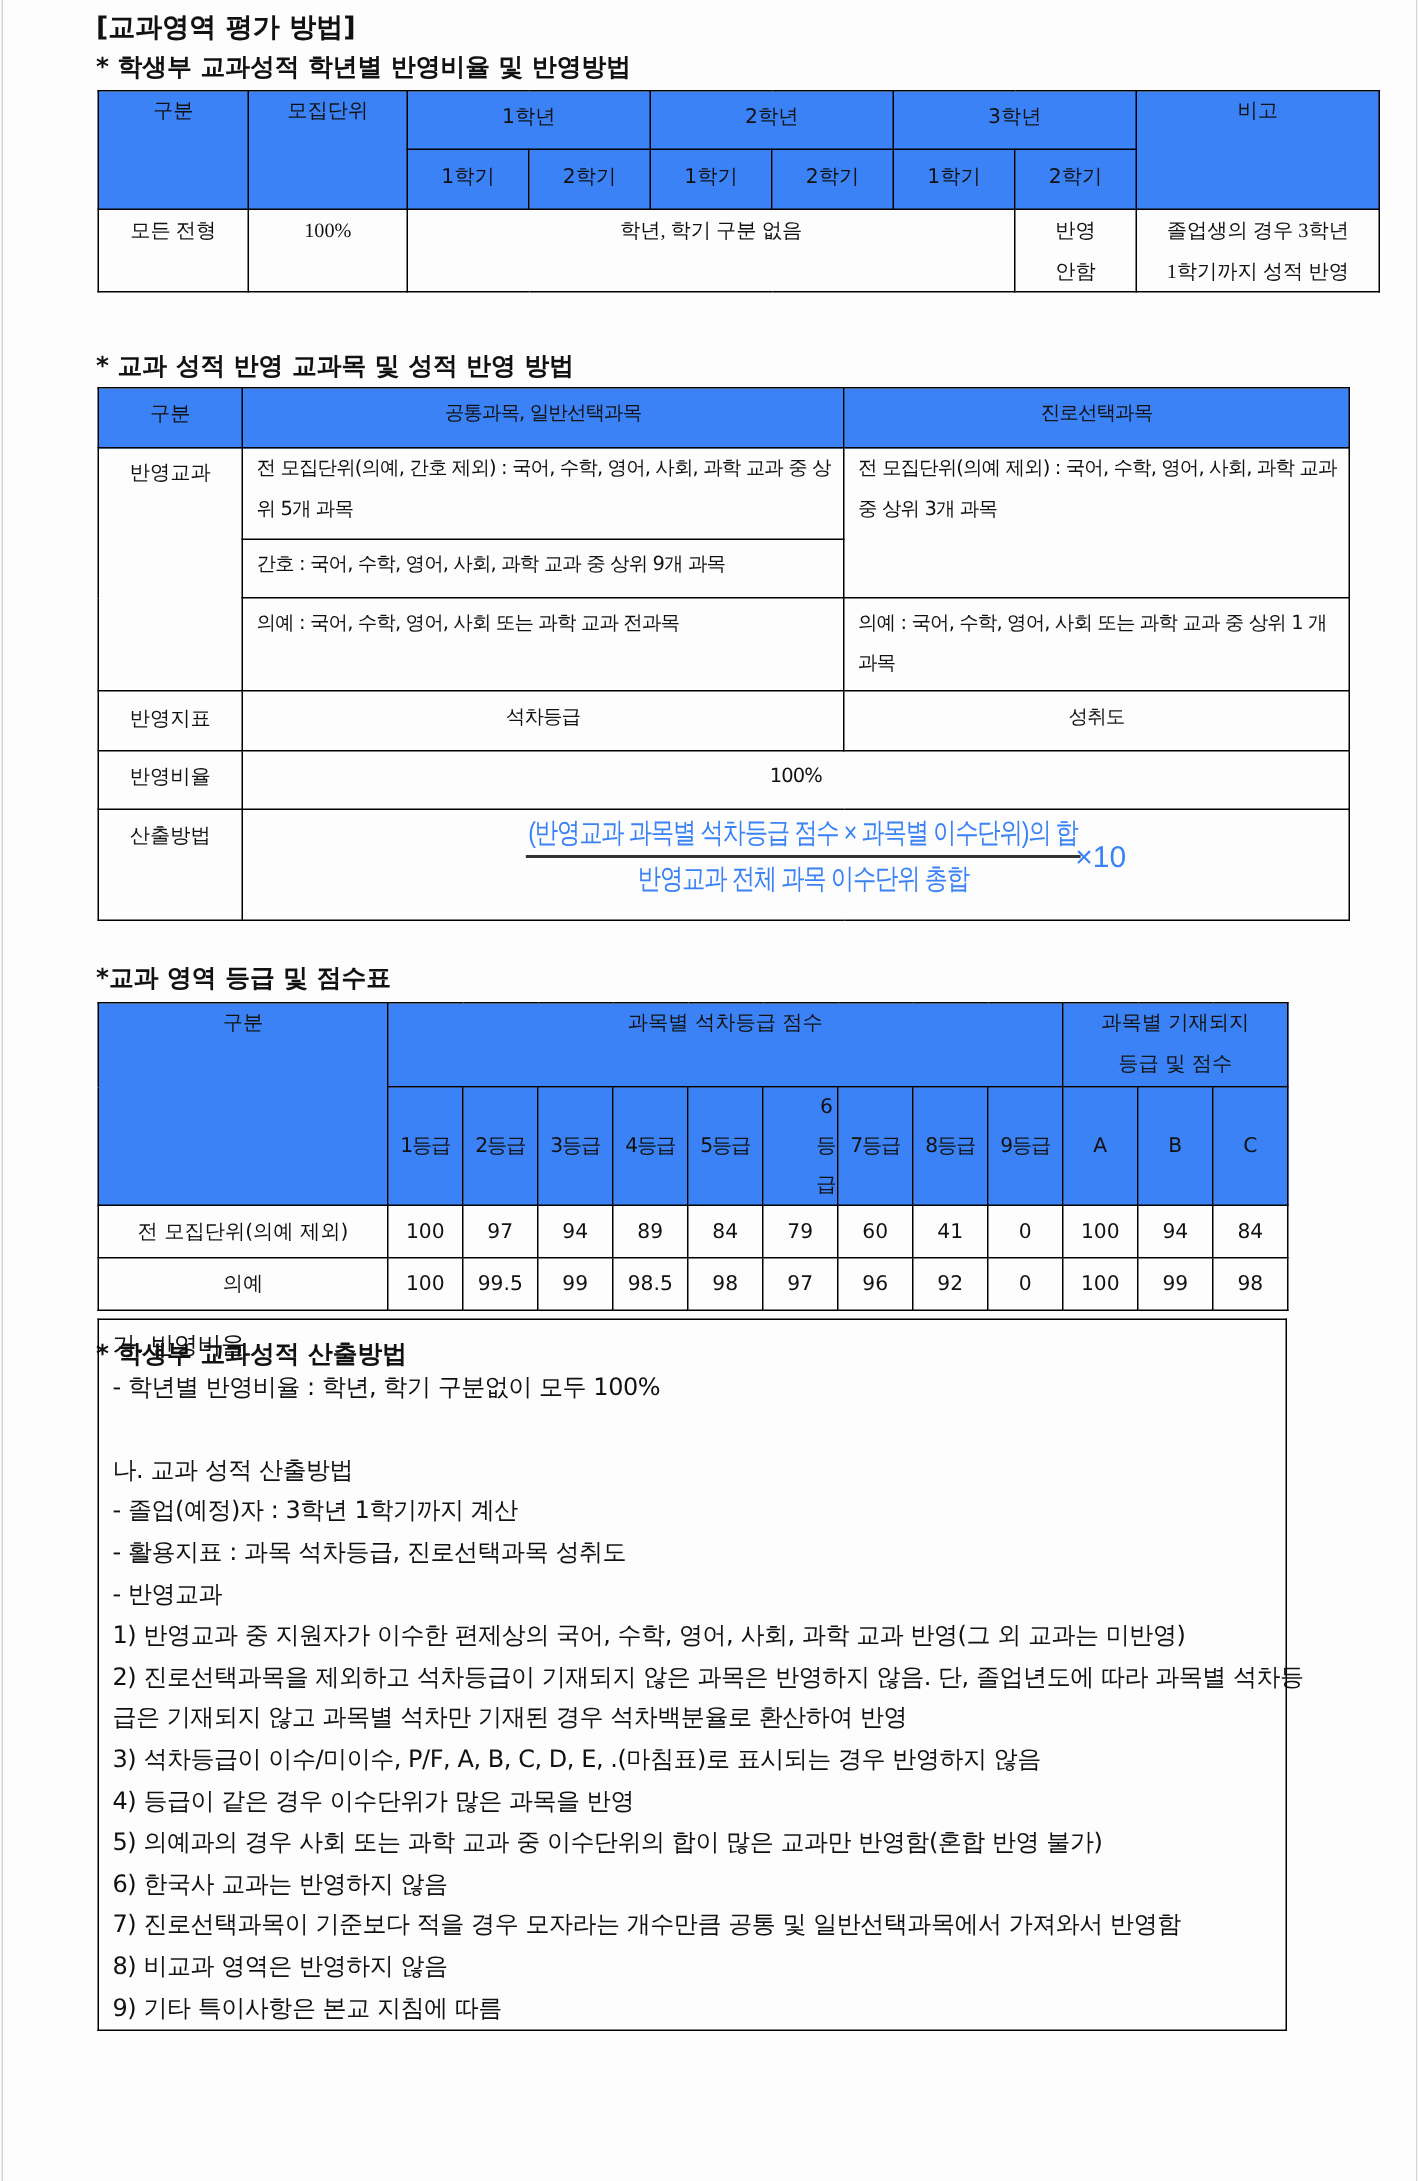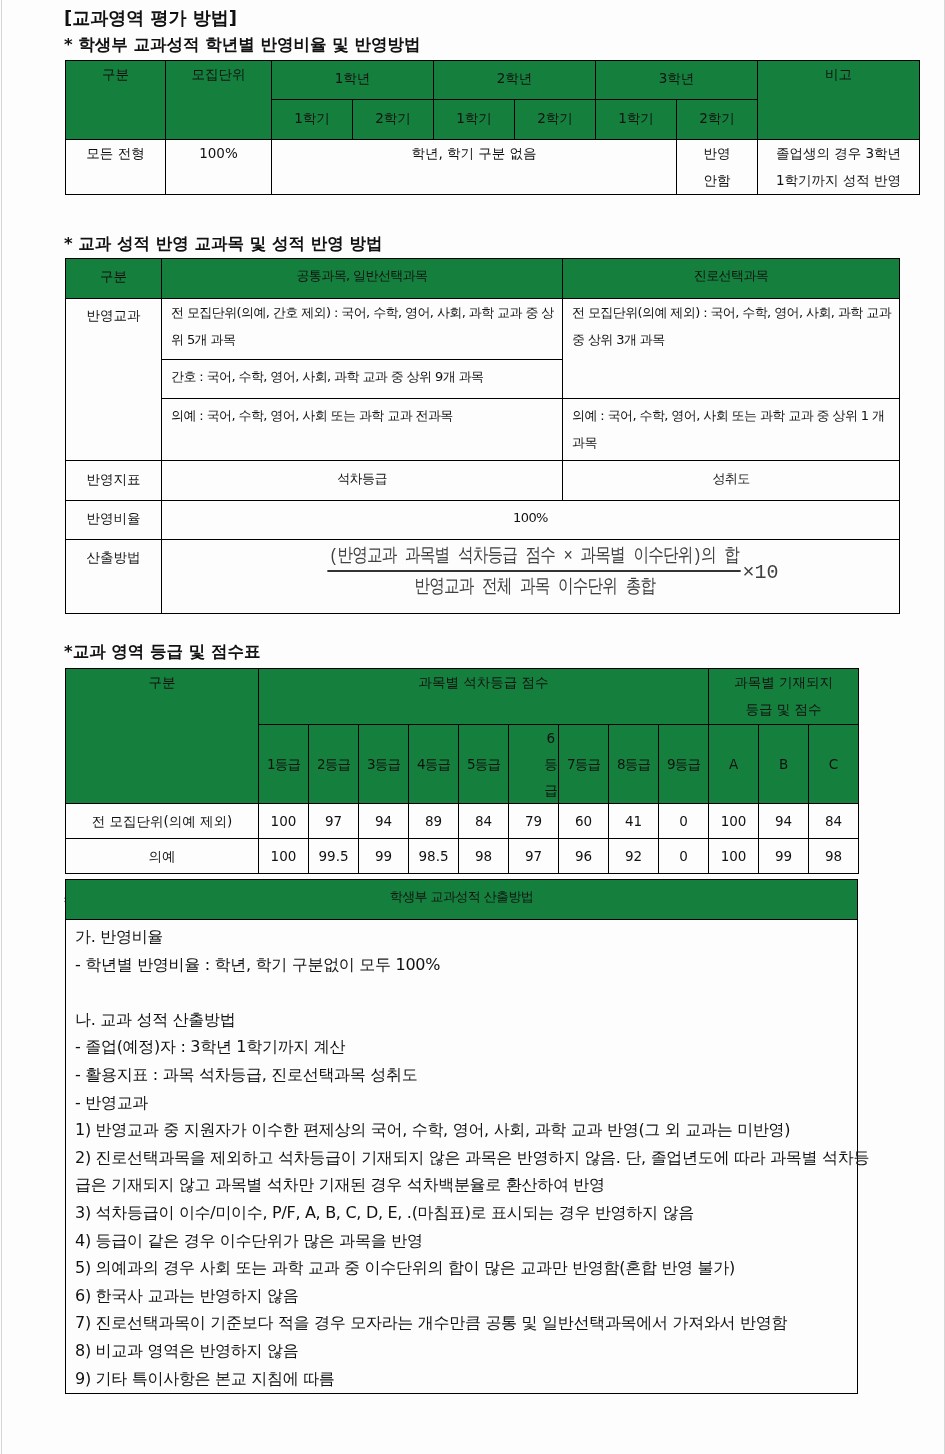--- a/index.html
+++ b/index.html
@@ -9,25 +9,25 @@
     font-family: "DejaVu Sans", "Liberation Sans", sans-serif;
     color: #111;
     position: relative;
   }
   .page-border-left { position: absolute; left: 1px; top: 0; width: 1px; height: 1454px; background: #d6d6d6; }
   .page-border-right { position: absolute; right: 0px; top: 0; width: 1px; height: 1454px; background: #d6d6d6; }
   .h1 { position: absolute; left: 64px; top: 6px; font-size: 18px; font-weight: bold; letter-spacing: 0px; white-space: nowrap; }
   .h2 { position: absolute; left: 64px; font-size: 16.5px; font-weight: bold; white-space: nowrap; }
   table { position: absolute; border-collapse: collapse; table-layout: fixed; font-size: 13.5px; }
   td { border: 1px solid #000; padding: 0; vertical-align: top; text-align: center; line-height: 27px; }
-  td.hd { background: #15803d; }
+  td.hd { background: #3b82f6; }
   td.left { text-align: left; padding-left: 9px; padding-right: 4px; }
   td.mid { vertical-align: middle; margin-top: 36px; }
   .cond { font-size: 13px; letter-spacing: -0.6px; }
-  .formula-wrap { display: inline-flex; align-items: center; margin-top: 2px; font-family: Liberation Mono, monospace; color: #404040; }
+  .formula-wrap { display: inline-flex; align-items: center; margin-top: 2px; font-family: Liberation Sans, sans-serif; color: #3b82f6; }
   .frac { display: inline-flex; flex-direction: column; align-items: center; }
   .num { font-size: 19px; line-height: 28px; border-bottom: 2px solid #333; padding: 0 2px; transform: scaleX(0.82); white-space: nowrap; letter-spacing: -1px; }
   .den { font-size: 19px; line-height: 30px; transform: scaleX(0.82); white-space: nowrap; letter-spacing: -1px; }
   .times { font-size: 20px; margin-left: -44px; }
   .list-line { display: block; line-height: 27.6px; white-space: nowrap; }
   .blank-line { height: 27.6px; }
 </style>
 </head>
 <body>
 
@@ -59,21 +59,21 @@
     <td class="hd" rowspan="2">비고</td>
   </tr>
   <tr style="height:40px;">
     <td class="hd" style="line-height:36px;">1학기</td>
     <td class="hd" style="line-height:36px;">2학기</td>
     <td class="hd" style="line-height:36px;">1학기</td>
     <td class="hd" style="line-height:36px;">2학기</td>
     <td class="hd" style="line-height:36px;">1학기</td>
     <td class="hd" style="line-height:36px;">2학기</td>
   </tr>
-  <tr style="height:47px;">
+  <tr style="height:47px;font-family:Liberation Serif, serif;">
     <td>모든 전형</td>
     <td>100%</td>
     <td colspan="5">학년, 학기 구분 없음</td>
     <td>
       <div>반영</div>
       <div>안함</div>
     </td>
     <td>
       <div>졸업생의 경우 3학년</div>
       <div>1학기까지 성적 반영</div>
@@ -200,23 +200,20 @@
     <td class="mid">100</td>
     <td class="mid">99</td>
     <td class="mid">98</td>
   </tr>
 </tbody>
   </table>
 
 <div class="h2" style="top:892px;">* 학생부 교과성적 산출방법</div>
 <table style="left:65px; top:879px; width:793px;">
   <tbody>
-      <tr style="height:40px;">
-    <td class="hd cond" style="line-height:34px;">학생부 교과성적 산출방법</td>
-  </tr>
   <tr style="height:474px;">
     <td class="left" style="padding-top:3px; padding-left:9px; font-size:16px; letter-spacing:-0.3px;">
       <span class="list-line">가. 반영비율</span>
       <span class="list-line">- 학년별 반영비율 : 학년, 학기 구분없이 모두 100%</span>
       <span class="list-line blank-line"></span>
       <span class="list-line">나. 교과 성적 산출방법</span>
       <span class="list-line">- 졸업(예정)자 : 3학년 1학기까지 계산</span>
       <span class="list-line">- 활용지표 : 과목 석차등급, 진로선택과목 성취도</span>
       <span class="list-line">- 반영교과</span>
       <span class="list-line">1) 반영교과 중 지원자가 이수한 편제상의 국어, 수학, 영어, 사회, 과학 교과 반영(그 외 교과는 미반영)</span>

